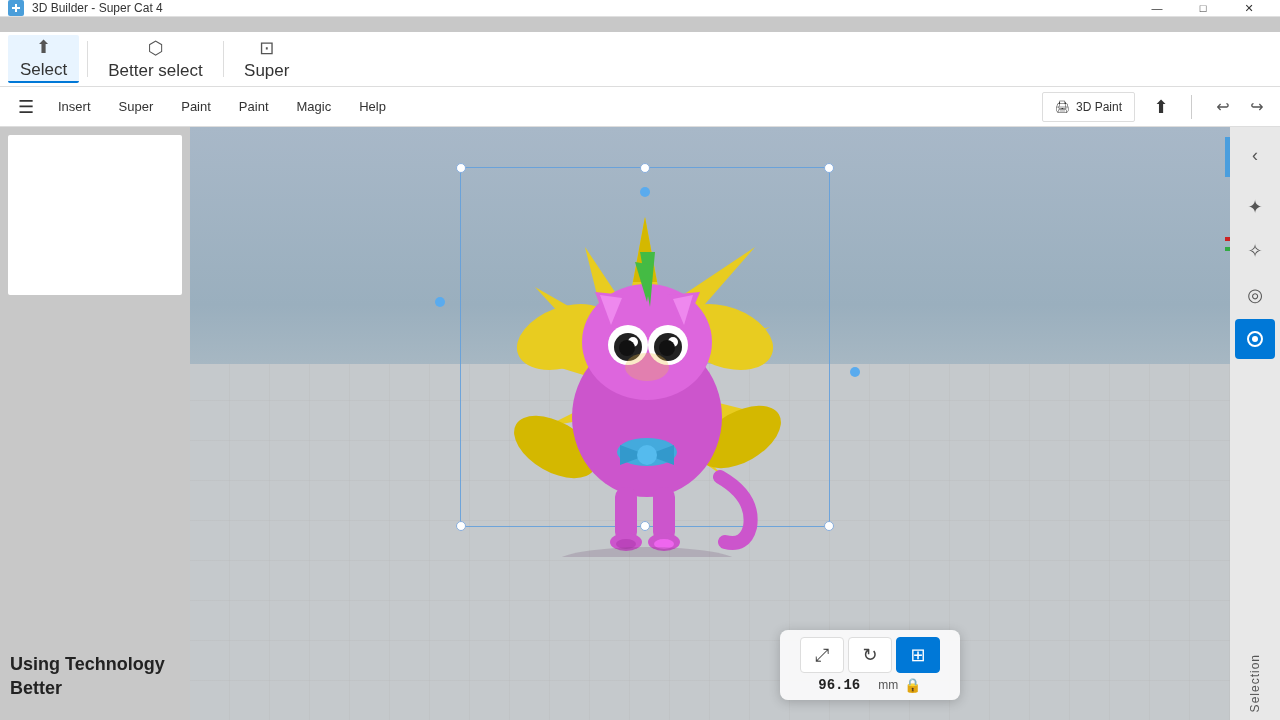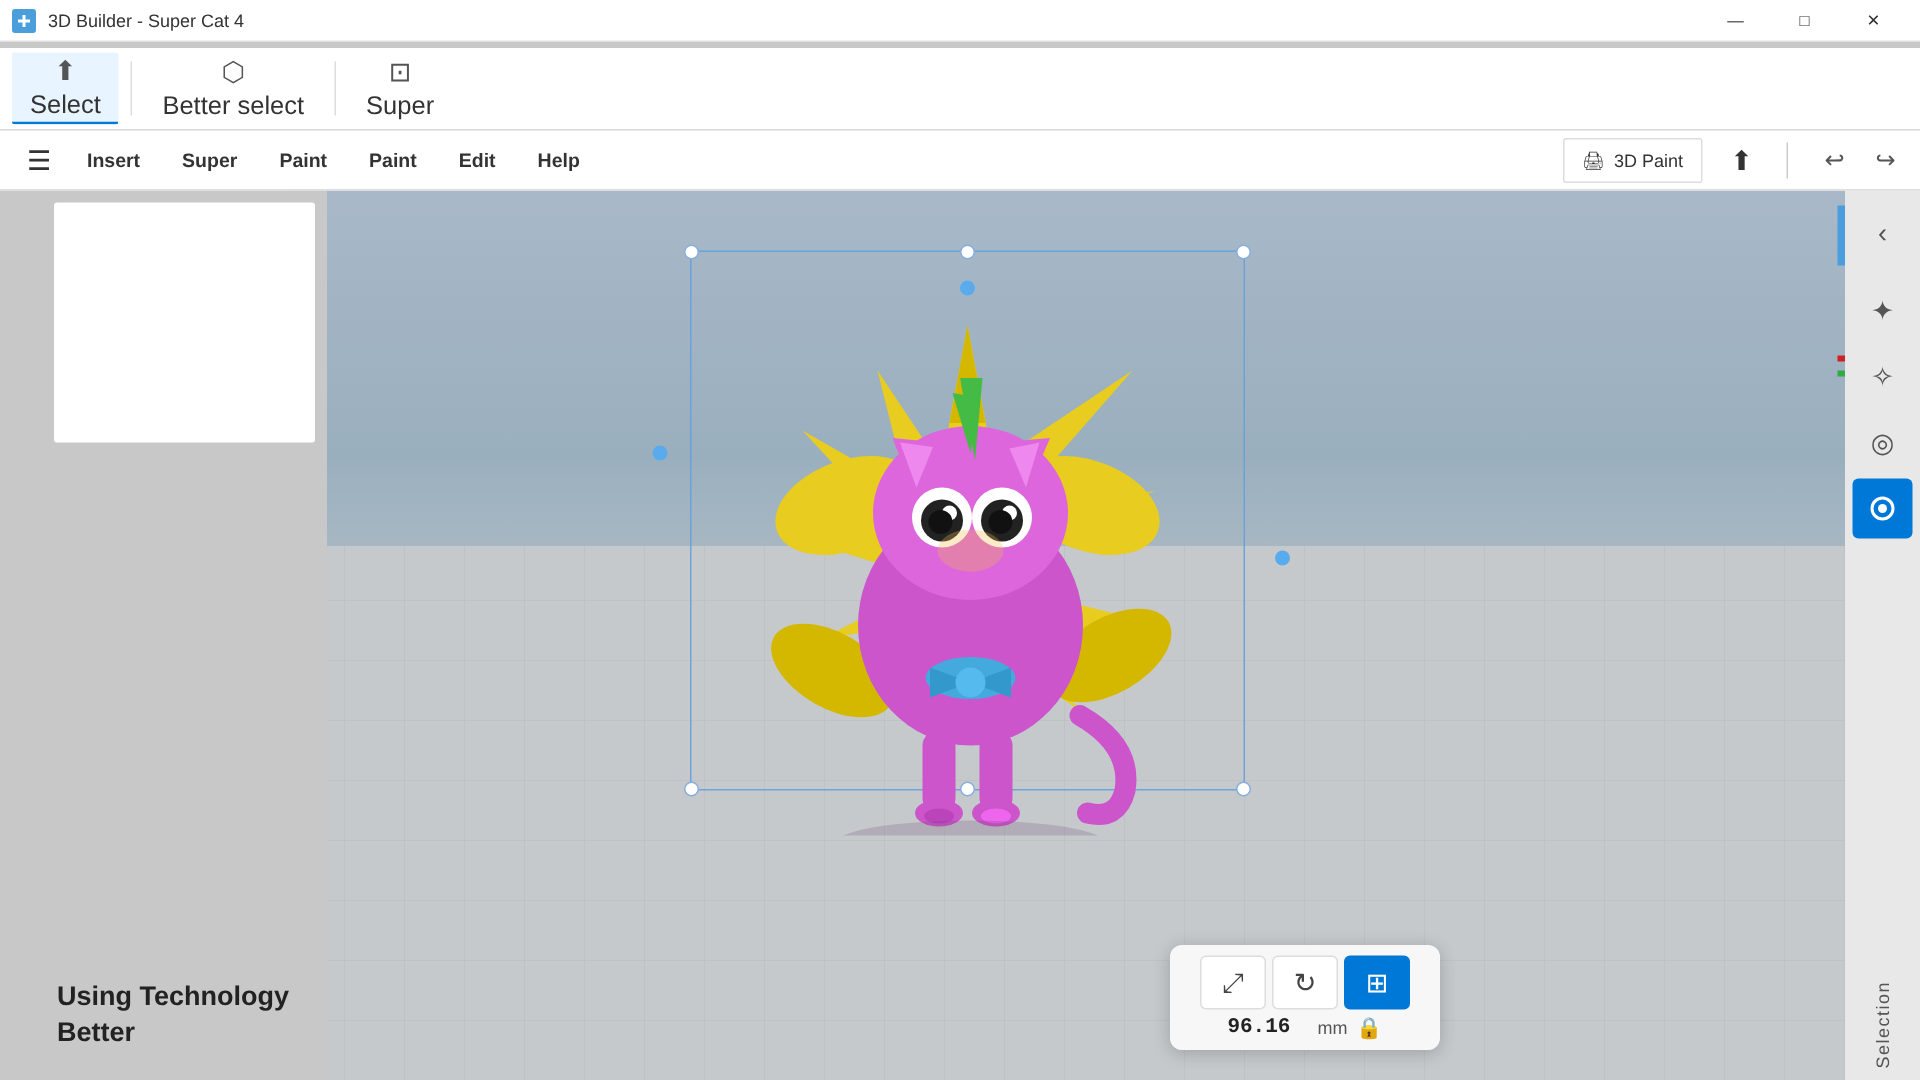--- a/index.html
+++ b/index.html
@@ -1,20 +1,20 @@
 <!DOCTYPE html>
 <html><head>
   <meta charset="utf-8">
   <style>
     * { margin: 0; padding: 0; box-sizing: border-box; }
     body { width: 1280px; height: 720px; overflow: hidden; font-family: 'Segoe UI', Arial, sans-serif; background: #c8c8c8; }
 
     
     .title-bar {
-      height: 28px;
+      height: 17px;
       background: #fff;
       display: flex;
       align-items: center;
       justify-content: space-between;
       padding: 0 8px;
       border-bottom: 1px solid #e0e0e0;
       position: absolute;
       top: 0; left: 0; right: 0;
       z-index: 100;
     }
@@ -71,21 +71,21 @@
       width: 36px; height: 36px;
       display: flex; align-items: center; justify-content: center;
       border: none; background: transparent; cursor: pointer;
       font-size: 18px; color: #333;
       border-radius: 2px;
     }
     .menu-item {
       padding: 0 14px; height: 40px;
       display: flex; align-items: center;
       border: none; background: transparent; cursor: pointer;
-      font-size: 13px; color: #333; font-weight: bold;
+      font-size: 13px; color: #333;
     }
     .menu-right { margin-left: auto; display: flex; align-items: center; gap: 8px; }
     .menu-action-btn {
       display: flex; align-items: center; gap: 6px;
       padding: 4px 12px; height: 30px;
       border: 1px solid #ddd; background: #fff; cursor: pointer;
       border-radius: 2px; font-size: 12px; color: #333;
     }
     .undo-redo { display: flex; gap: 4px; margin-left: 4px; }
     .undo-btn {
@@ -96,21 +96,20 @@
     }
     .divider-vert { width: 1px; height: 24px; background: #ccc; margin: 0 4px; }
 
     
     .left-panel {
       position: absolute;
       top: 127px; left: 0;
       width: 190px; bottom: 0;
       background: #c8c8c8;
       z-index: 50;
-      margin-left: 28px;
     }
     .left-panel-inner {
       position: absolute;
       top: 0; left: 0;
       width: 100%; bottom: 0;
       display: flex; flex-direction: column;
     }
     .thumbnail-area {
       margin: 8px;
       height: 160px;
@@ -291,21 +290,21 @@
     <span class="toolbar-btn-label">Super</span>
   </button>
 </div>
 
 <div class="menu-bar">
   <button class="menu-icon-btn">☰</button>
   <button class="menu-item">Insert</button>
   <button class="menu-item">Super</button>
   <button class="menu-item">Paint</button>
   <button class="menu-item">Paint</button>
-  <button class="menu-item">Edit</button>
+  <button class="menu-item">Magic</button>
   <button class="menu-item">Help</button>
   <div class="menu-right">
     <button class="menu-action-btn">
       <span>🖨</span>
       <span>3D Paint</span>
     </button>
     <button class="menu-icon-btn">⬆</button>
     <div class="divider-vert"></div>
     <div class="undo-redo">
       <button class="undo-btn">↩</button>

